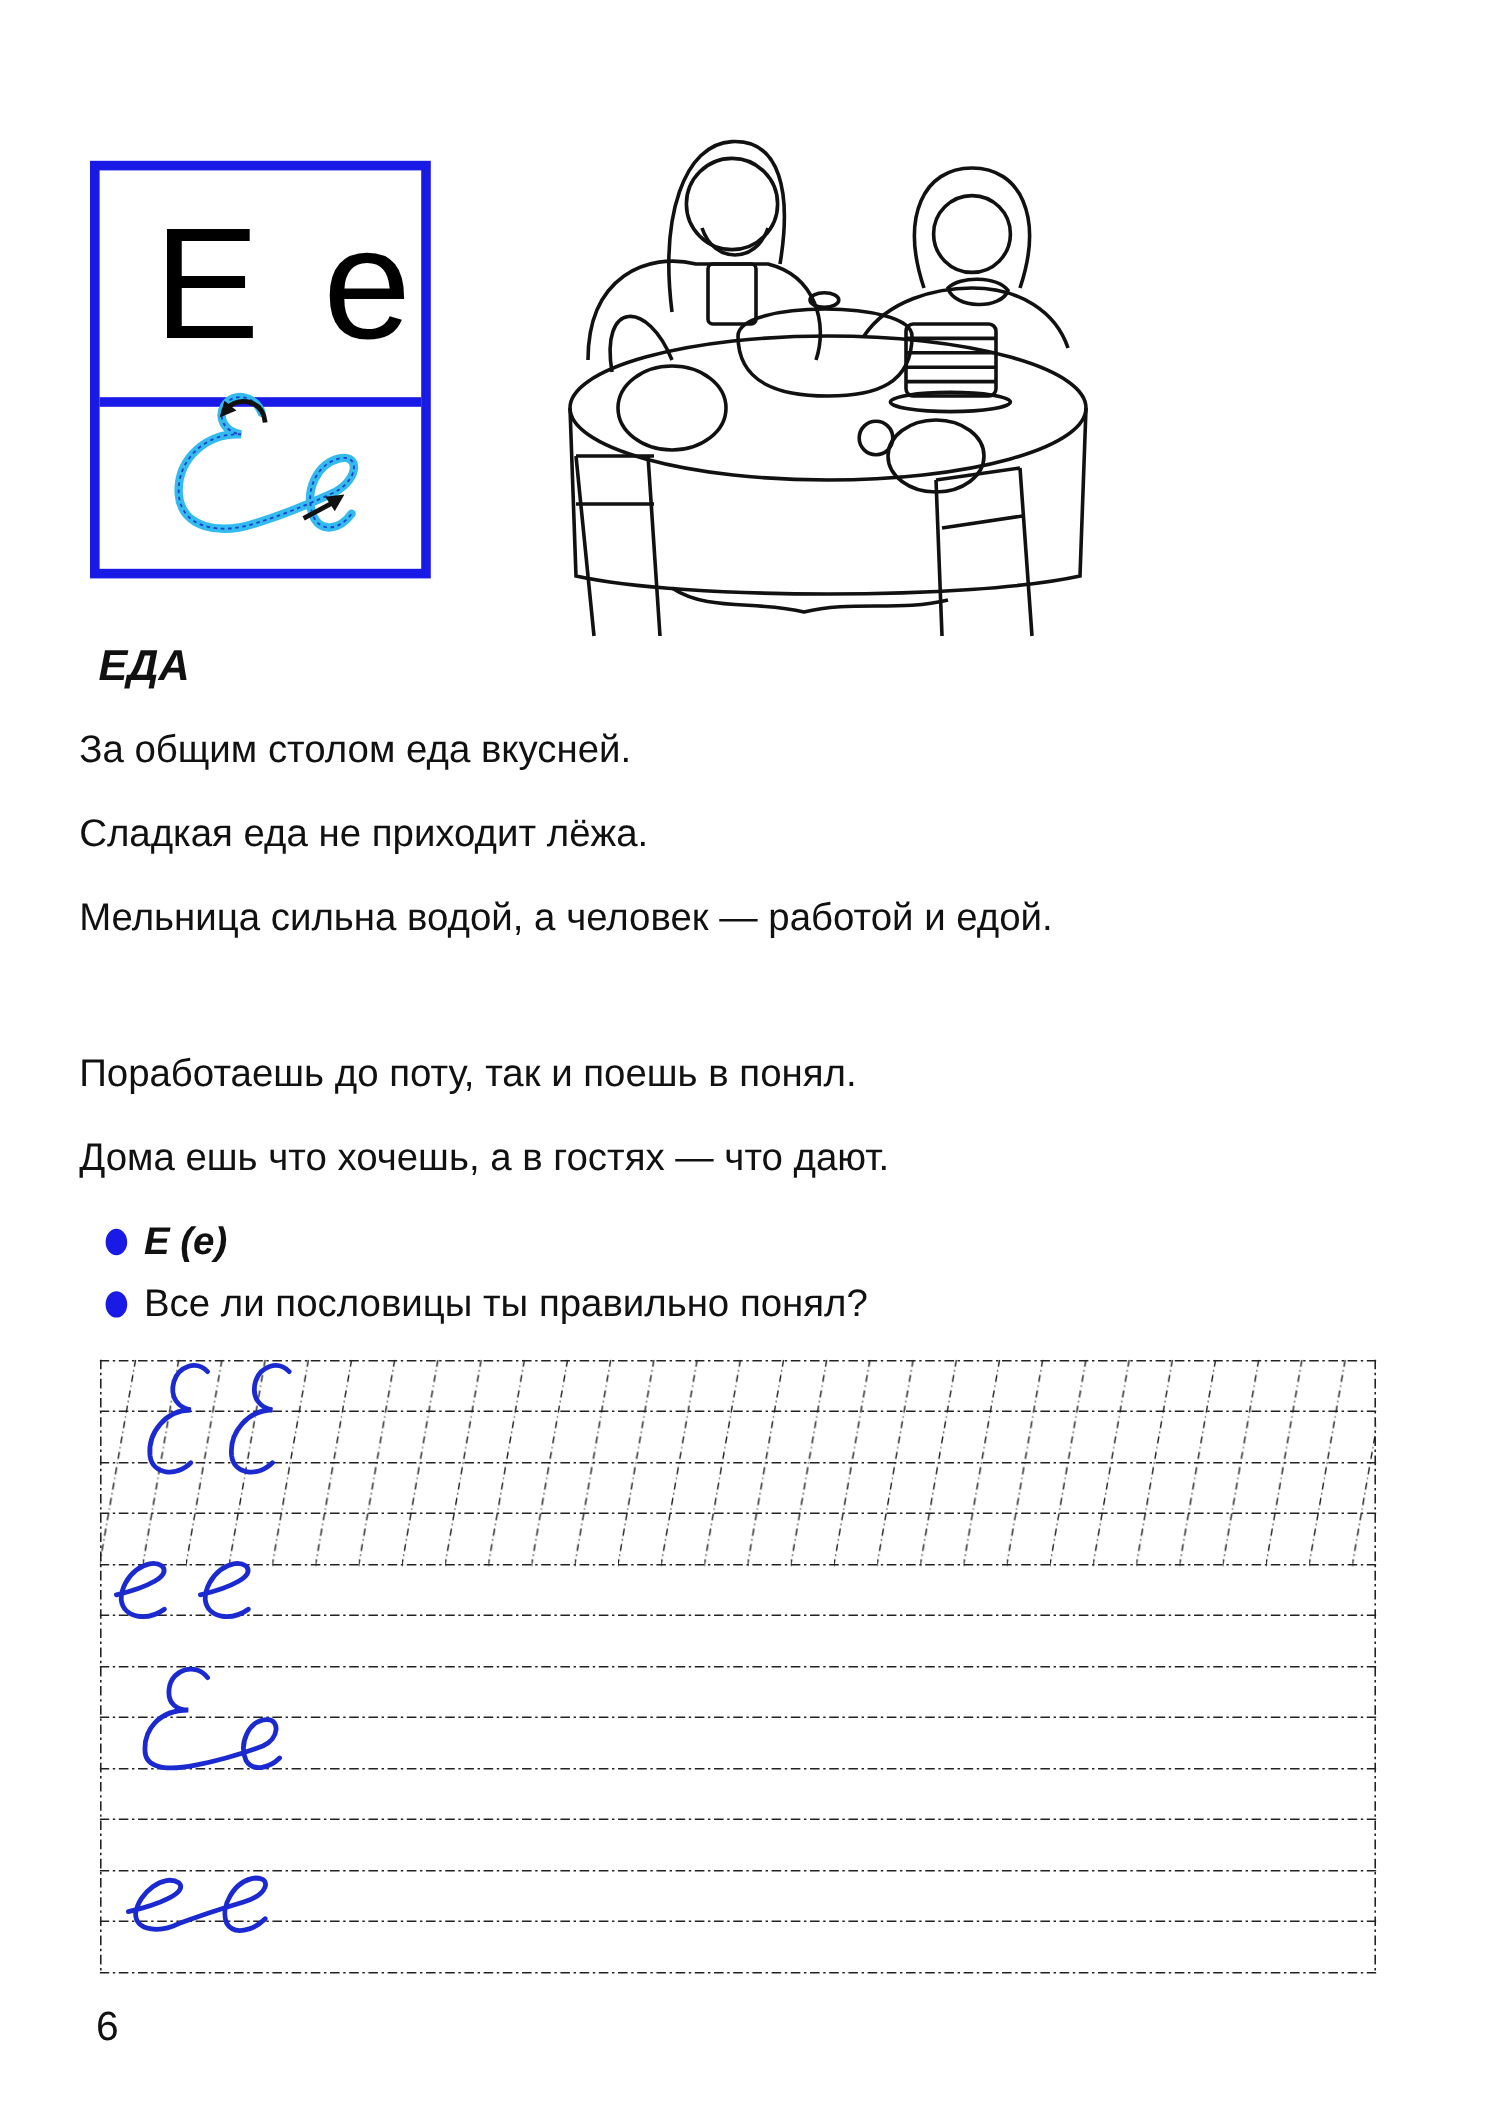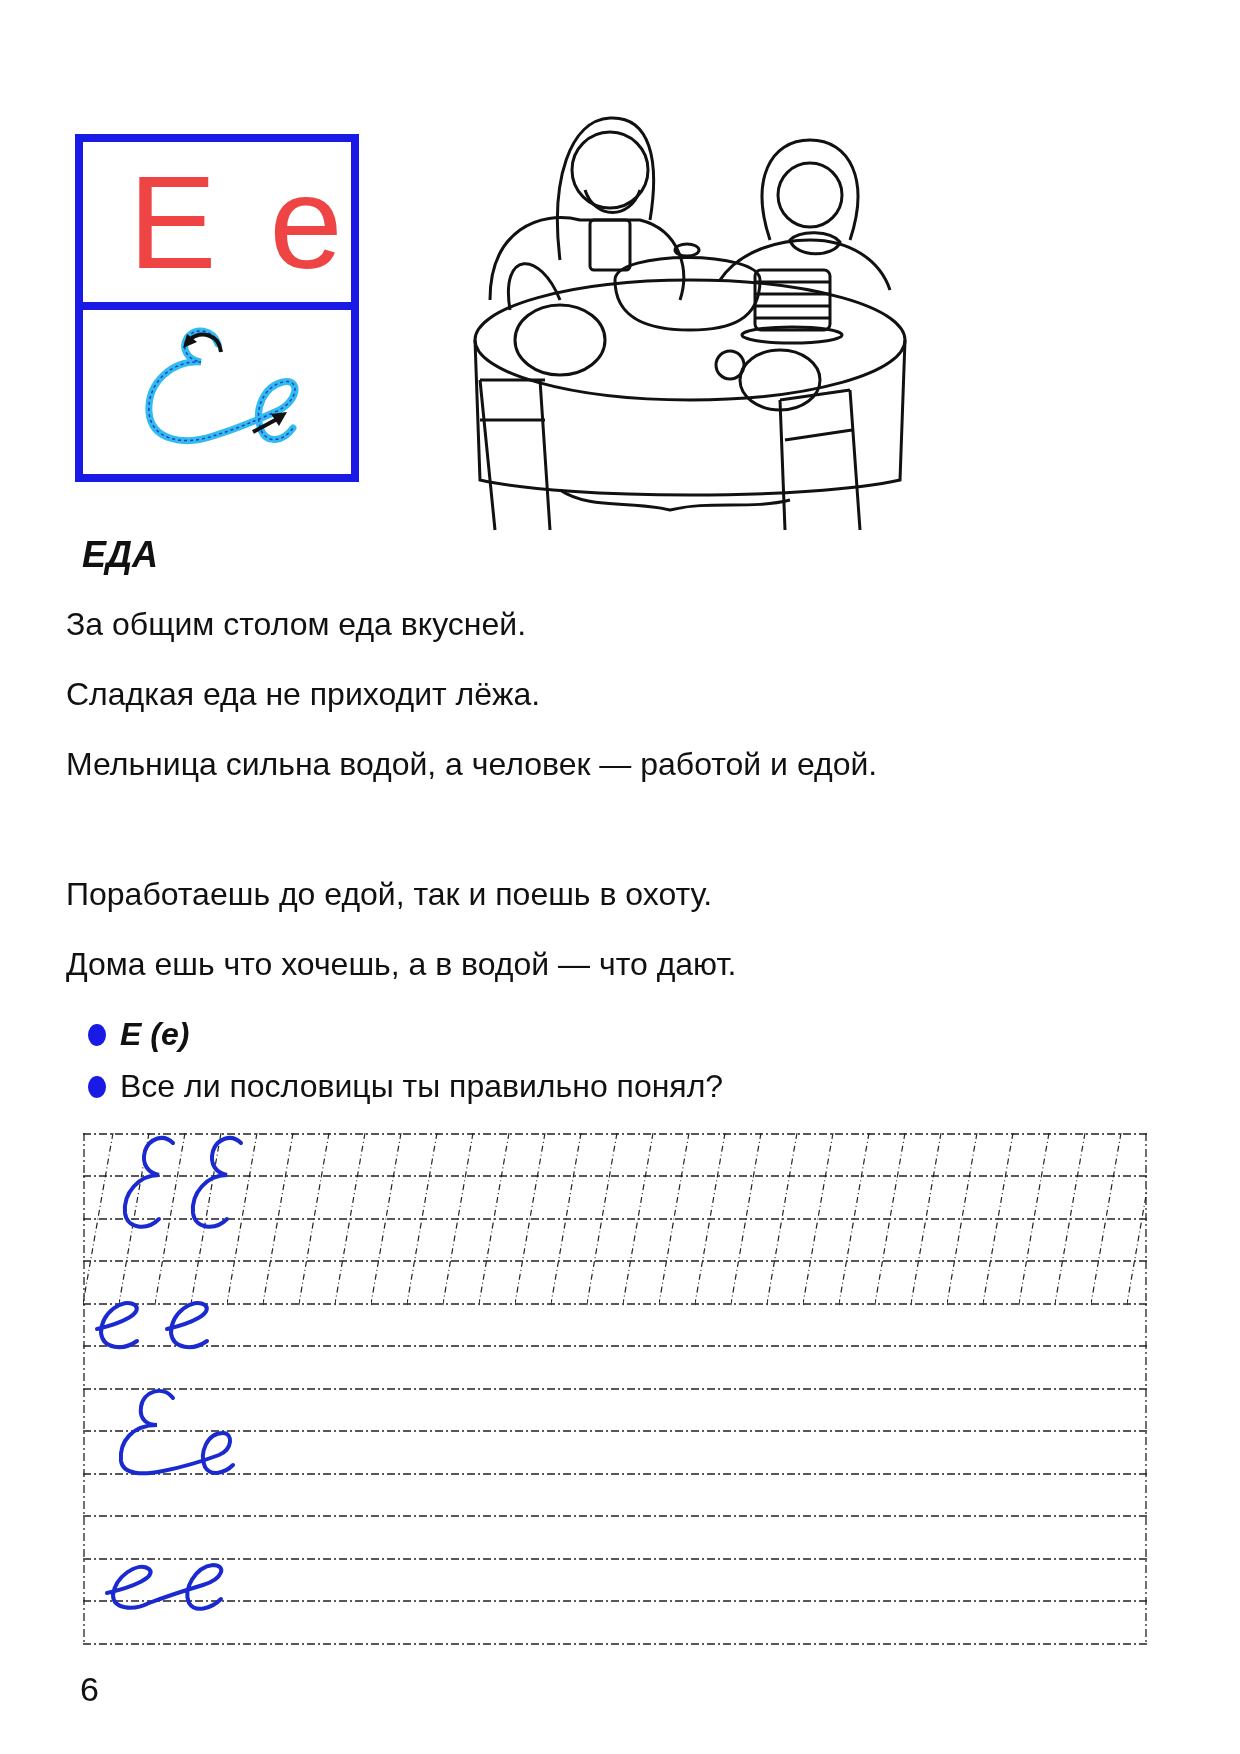--- a/index.html
+++ b/index.html
@@ -1,23 +1,23 @@
 <!DOCTYPE html>
 <html><head>
 <meta charset="utf-8">
 <style>
   html, body { margin:0; padding:0; background:#fff; }
   body { width:1240px; height:1754px; position:relative; overflow:hidden;
          font-family:"Liberation Sans", sans-serif; color:#111; }
   .letter-card { position:absolute; left:75px; top:134px; width:284px; height:348px;
                  border:8px solid #1a1ae6; box-sizing:border-box; background:#fff; }
-  .letter-card .print { position:absolute; left:0; top:0; width:100%; height:168px;
+  .letter-card .print { position:absolute; left:0; top:0; width:100%; height:197px;
                  border-bottom:8px solid #1a1ae6; box-sizing:border-box;
                  display:flex; align-items:center; justify-content:center;
-                 font-family:"Liberation Sans", sans-serif; font-size:132px; letter-spacing:8px; color:#ef4444;padding-left:45px; }
+                 font-family:"Liberation Sans", sans-serif; font-size:132px; letter-spacing:8px; color:#000000;padding-left:45px; }
   .letter-card .script { position:absolute; left:0; top:170px; width:100%; height:162px; }
   .illustration { position:absolute; left:450px; top:100px; width:480px; height:440px; }
   .title { position:absolute; left:82px; top:534px; font-size:36px; font-weight:bold;font-style:italic; }
   .proverb { position:absolute; left:66px; font-size:32px; line-height:60px; width:1070px; }
   .task { position:absolute; left:88px; font-size:32px; display:flex; align-items:center; }
   .task .bullet { width:18px; height:22px; border-radius:50%; background:#1a1ae6; margin-right:14px; display:inline-block; }
   .task b { font-weight:bold;font-style:italic; }
   .grid { position:absolute; left:83px; top:1133px; width:1064px; height:512px; }
   .page-num { position:absolute; left:80px; top:1670px; font-size:34px; }
 </style>
@@ -73,22 +73,22 @@
     <path d="M30,280 L45,430 M90,280 L100,430 M30,280 L95,280 M30,320 L95,320"></path>
     <path d="M330,300 L335,430 M400,290 L410,430 M330,300 L400,290 M335,340 L402,330"></path>
   </g>
 </svg>
 
 <div class="title">ЕДА</div>
 
 <div class="proverb" style="top:594px">За общим столом еда вкусней.</div>
 <div class="proverb" style="top:664px">Сладкая еда не приходит лёжа.</div>
 <div class="proverb" style="top:734px; text-align:justify; text-align-last:left; width:1070px;">Мельница сильна водой, а человек — работой и едой.</div>
-<div class="proverb" style="top:864px">Поработаешь до едой, так и поешь в охоту.</div>
-<div class="proverb" style="top:934px">Дома ешь что хочешь, а в водой — что дают.</div>
+<div class="proverb" style="top:864px">Поработаешь до поту, так и поешь в понял.</div>
+<div class="proverb" style="top:934px">Дома ешь что хочешь, а в гостях — что дают.</div>
 
 <div class="task" style="top:1016px">
   <span class="bullet"></span>
   <b>Е (е)</b>
 </div>
 <div class="task" style="top:1068px">
   <span class="bullet"></span>
   <span>Все ли пословицы ты правильно понял?</span>
 </div>
 

